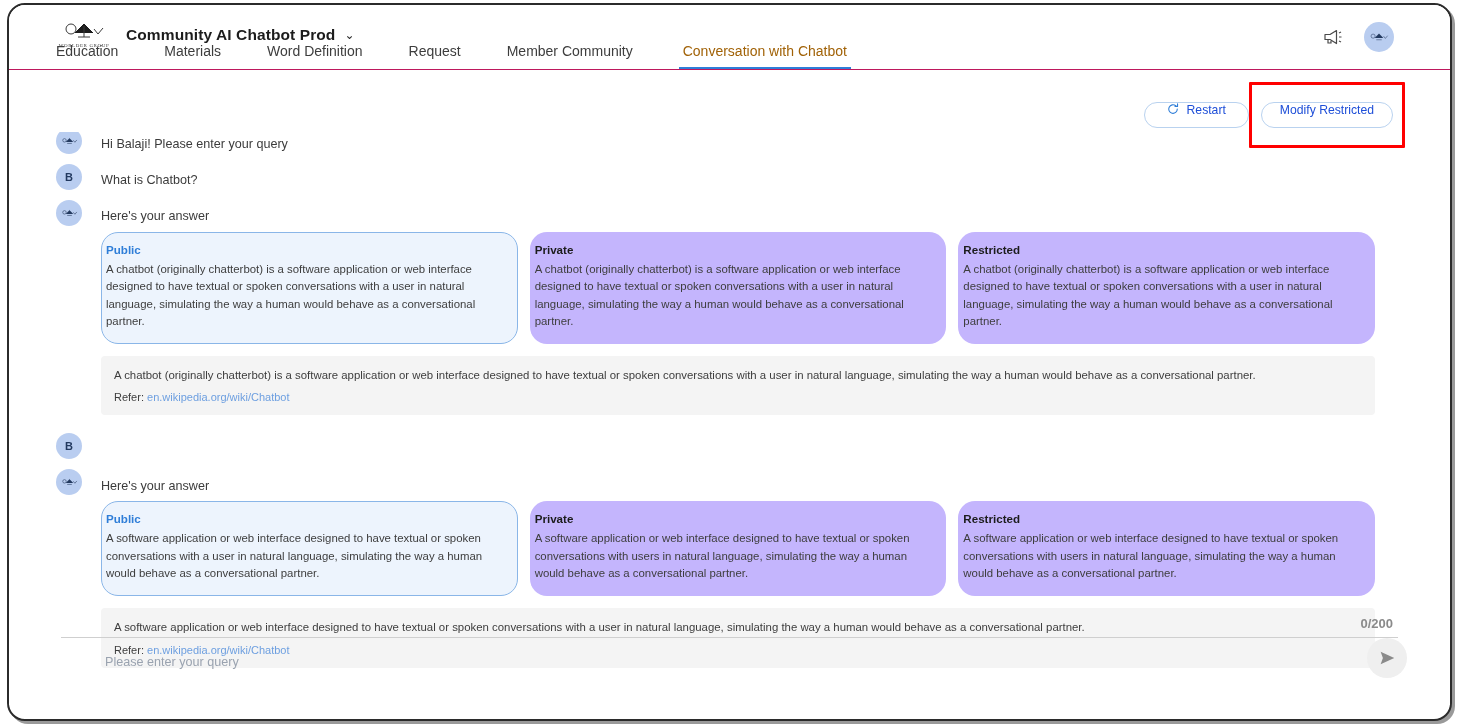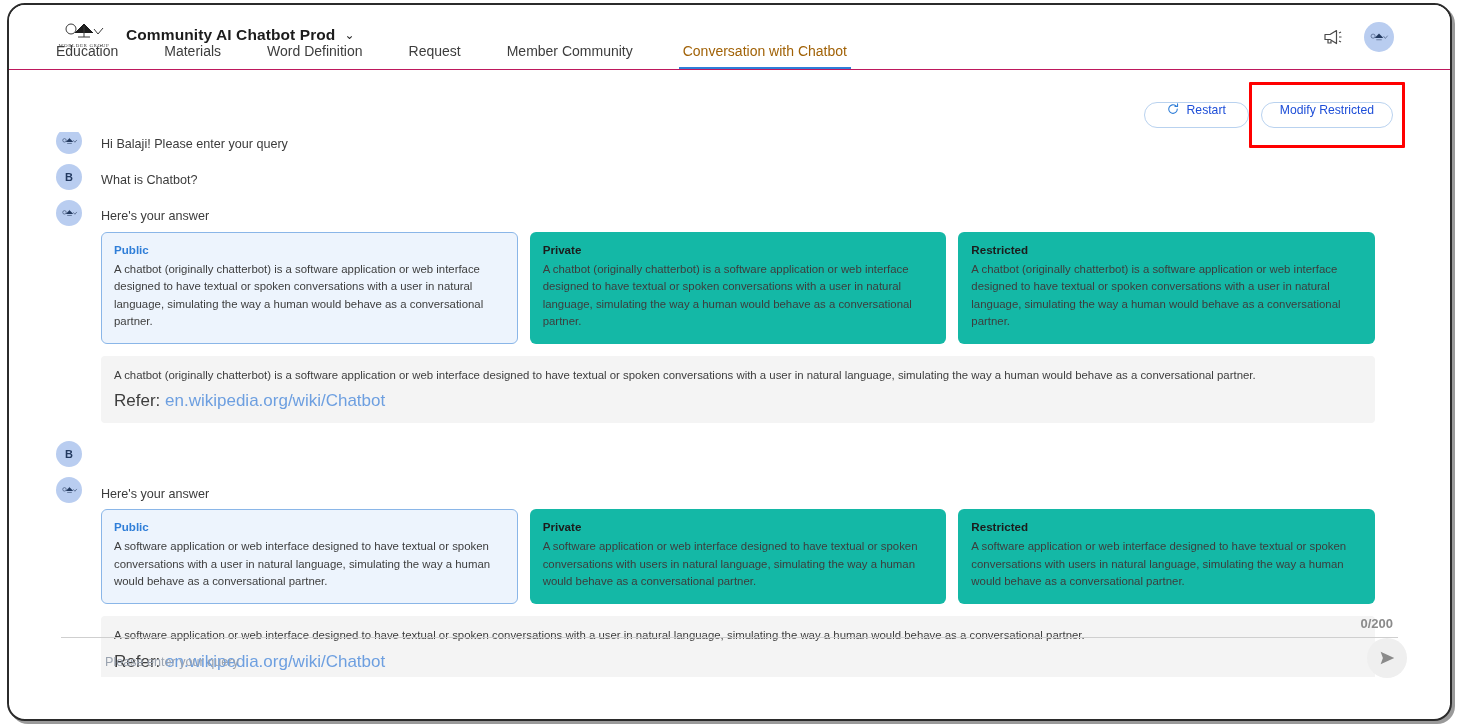--- a/index.html
+++ b/index.html
@@ -161,30 +161,30 @@
   .answer-block {
     margin-left: 92px;
     margin-right: 75px;
     margin-top: 6px;
   }
   .cards-row {
     display: flex; gap: 12px;
   }
   .ans-card {
     flex: 1 1 0;
-    border-radius: 6px;
-    padding: 10px 12px 13px 12px;
+    border-radius: 17px;
+    padding: 10px 12px 13px 4px;
     min-height: 84px;
   }
   .ans-card.public {
     background: #edf4fd;
     border: 1px solid #8ab6e8;
   }
   .ans-card.plain {
-    background: #14b8a6;
+    background: #c4b5fd;
     border: 1px solid transparent;
   }
   .card-title {
     font-size: 11.6px; font-weight: bold;
     margin-bottom: 5px;
   }
   .ans-card.public .card-title { color: #2f7ed8; }
   .ans-card.plain .card-title { color: #1c1c1c; }
   .card-body {
     font-size: 11.4px; color: #3d3d3d; line-height: 1.52;
@@ -193,21 +193,21 @@
   .summary-box {
     margin-top: 12px;
     background: #f4f4f4;
     border-radius: 4px;
     padding: 11px 13px 12px 13px;
   }
   .summary-text {
     font-size: 11.4px; color: #3d3d3d; line-height: 1.5;
   }
   .refer-line {
-    font-size: 17px; color: #3d3d3d; margin-top: 7px;
+    font-size: 11px; color: #3d3d3d; margin-top: 7px;
   }
   .refer-link {
     color: #6d9fe0; text-decoration: none; cursor: pointer;
   }
 
   
   #composer {
     position: absolute;
     left: 0; right: 0; bottom: 0;
     height: 90px;

